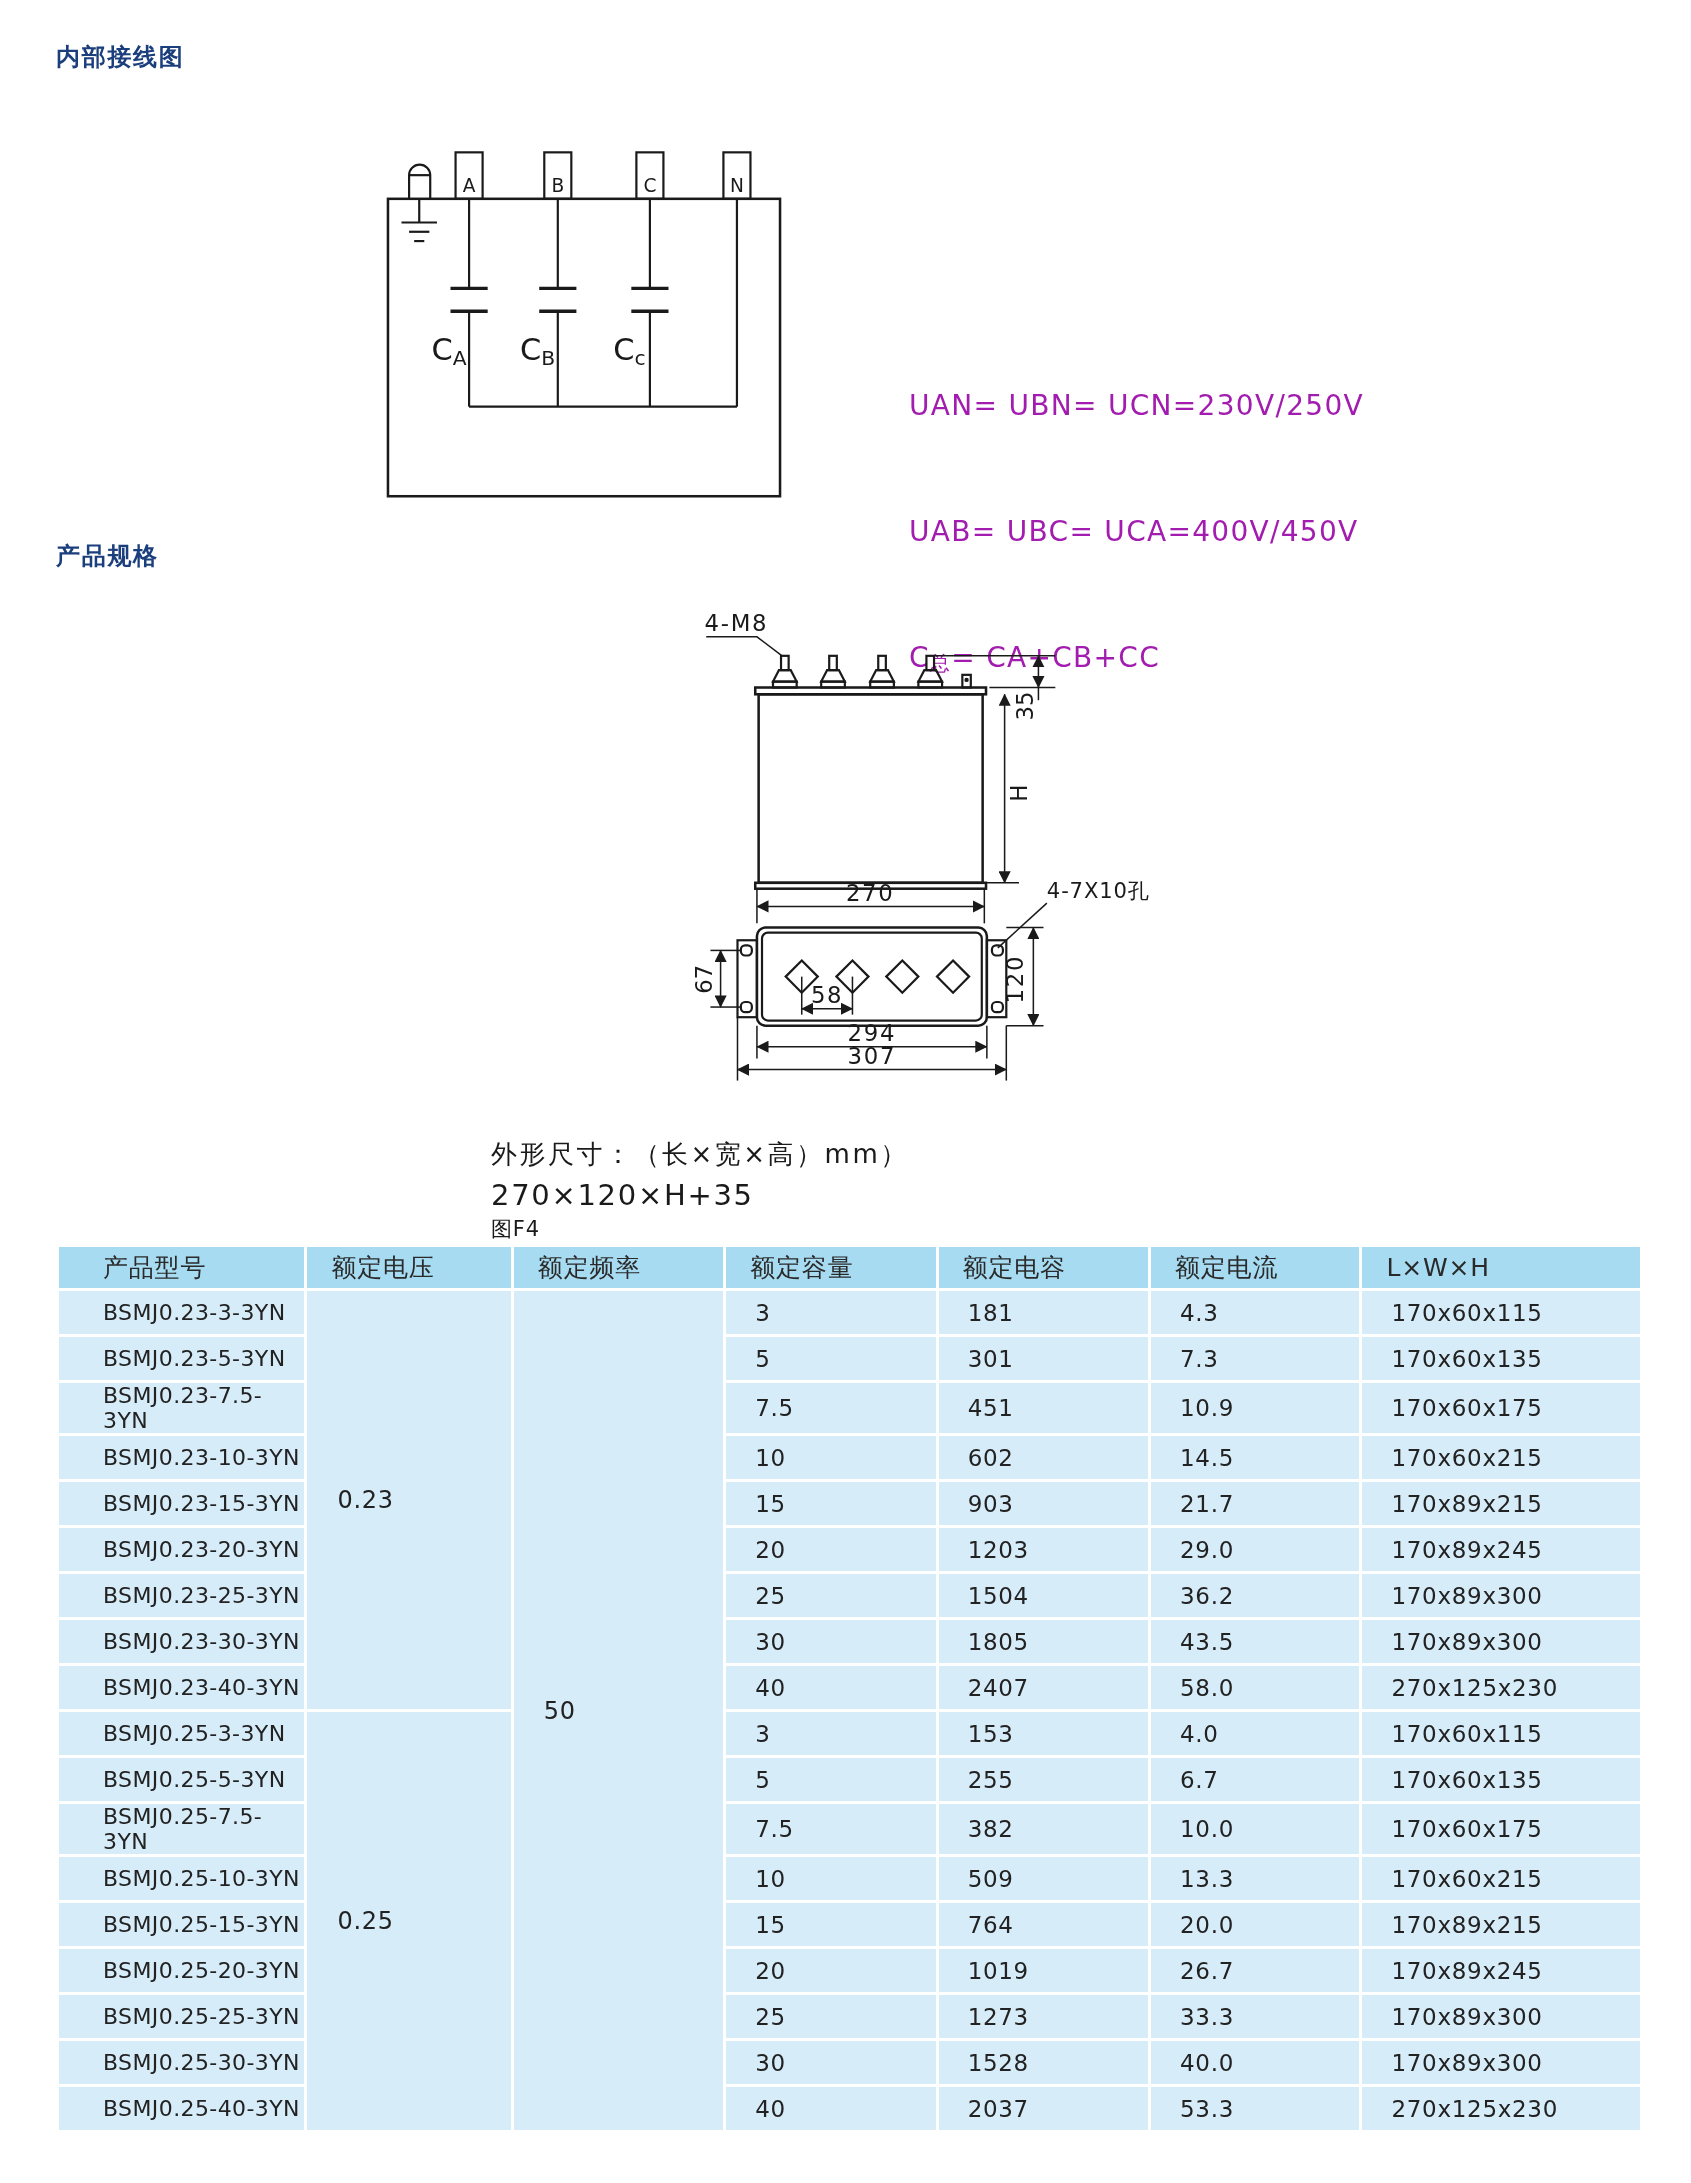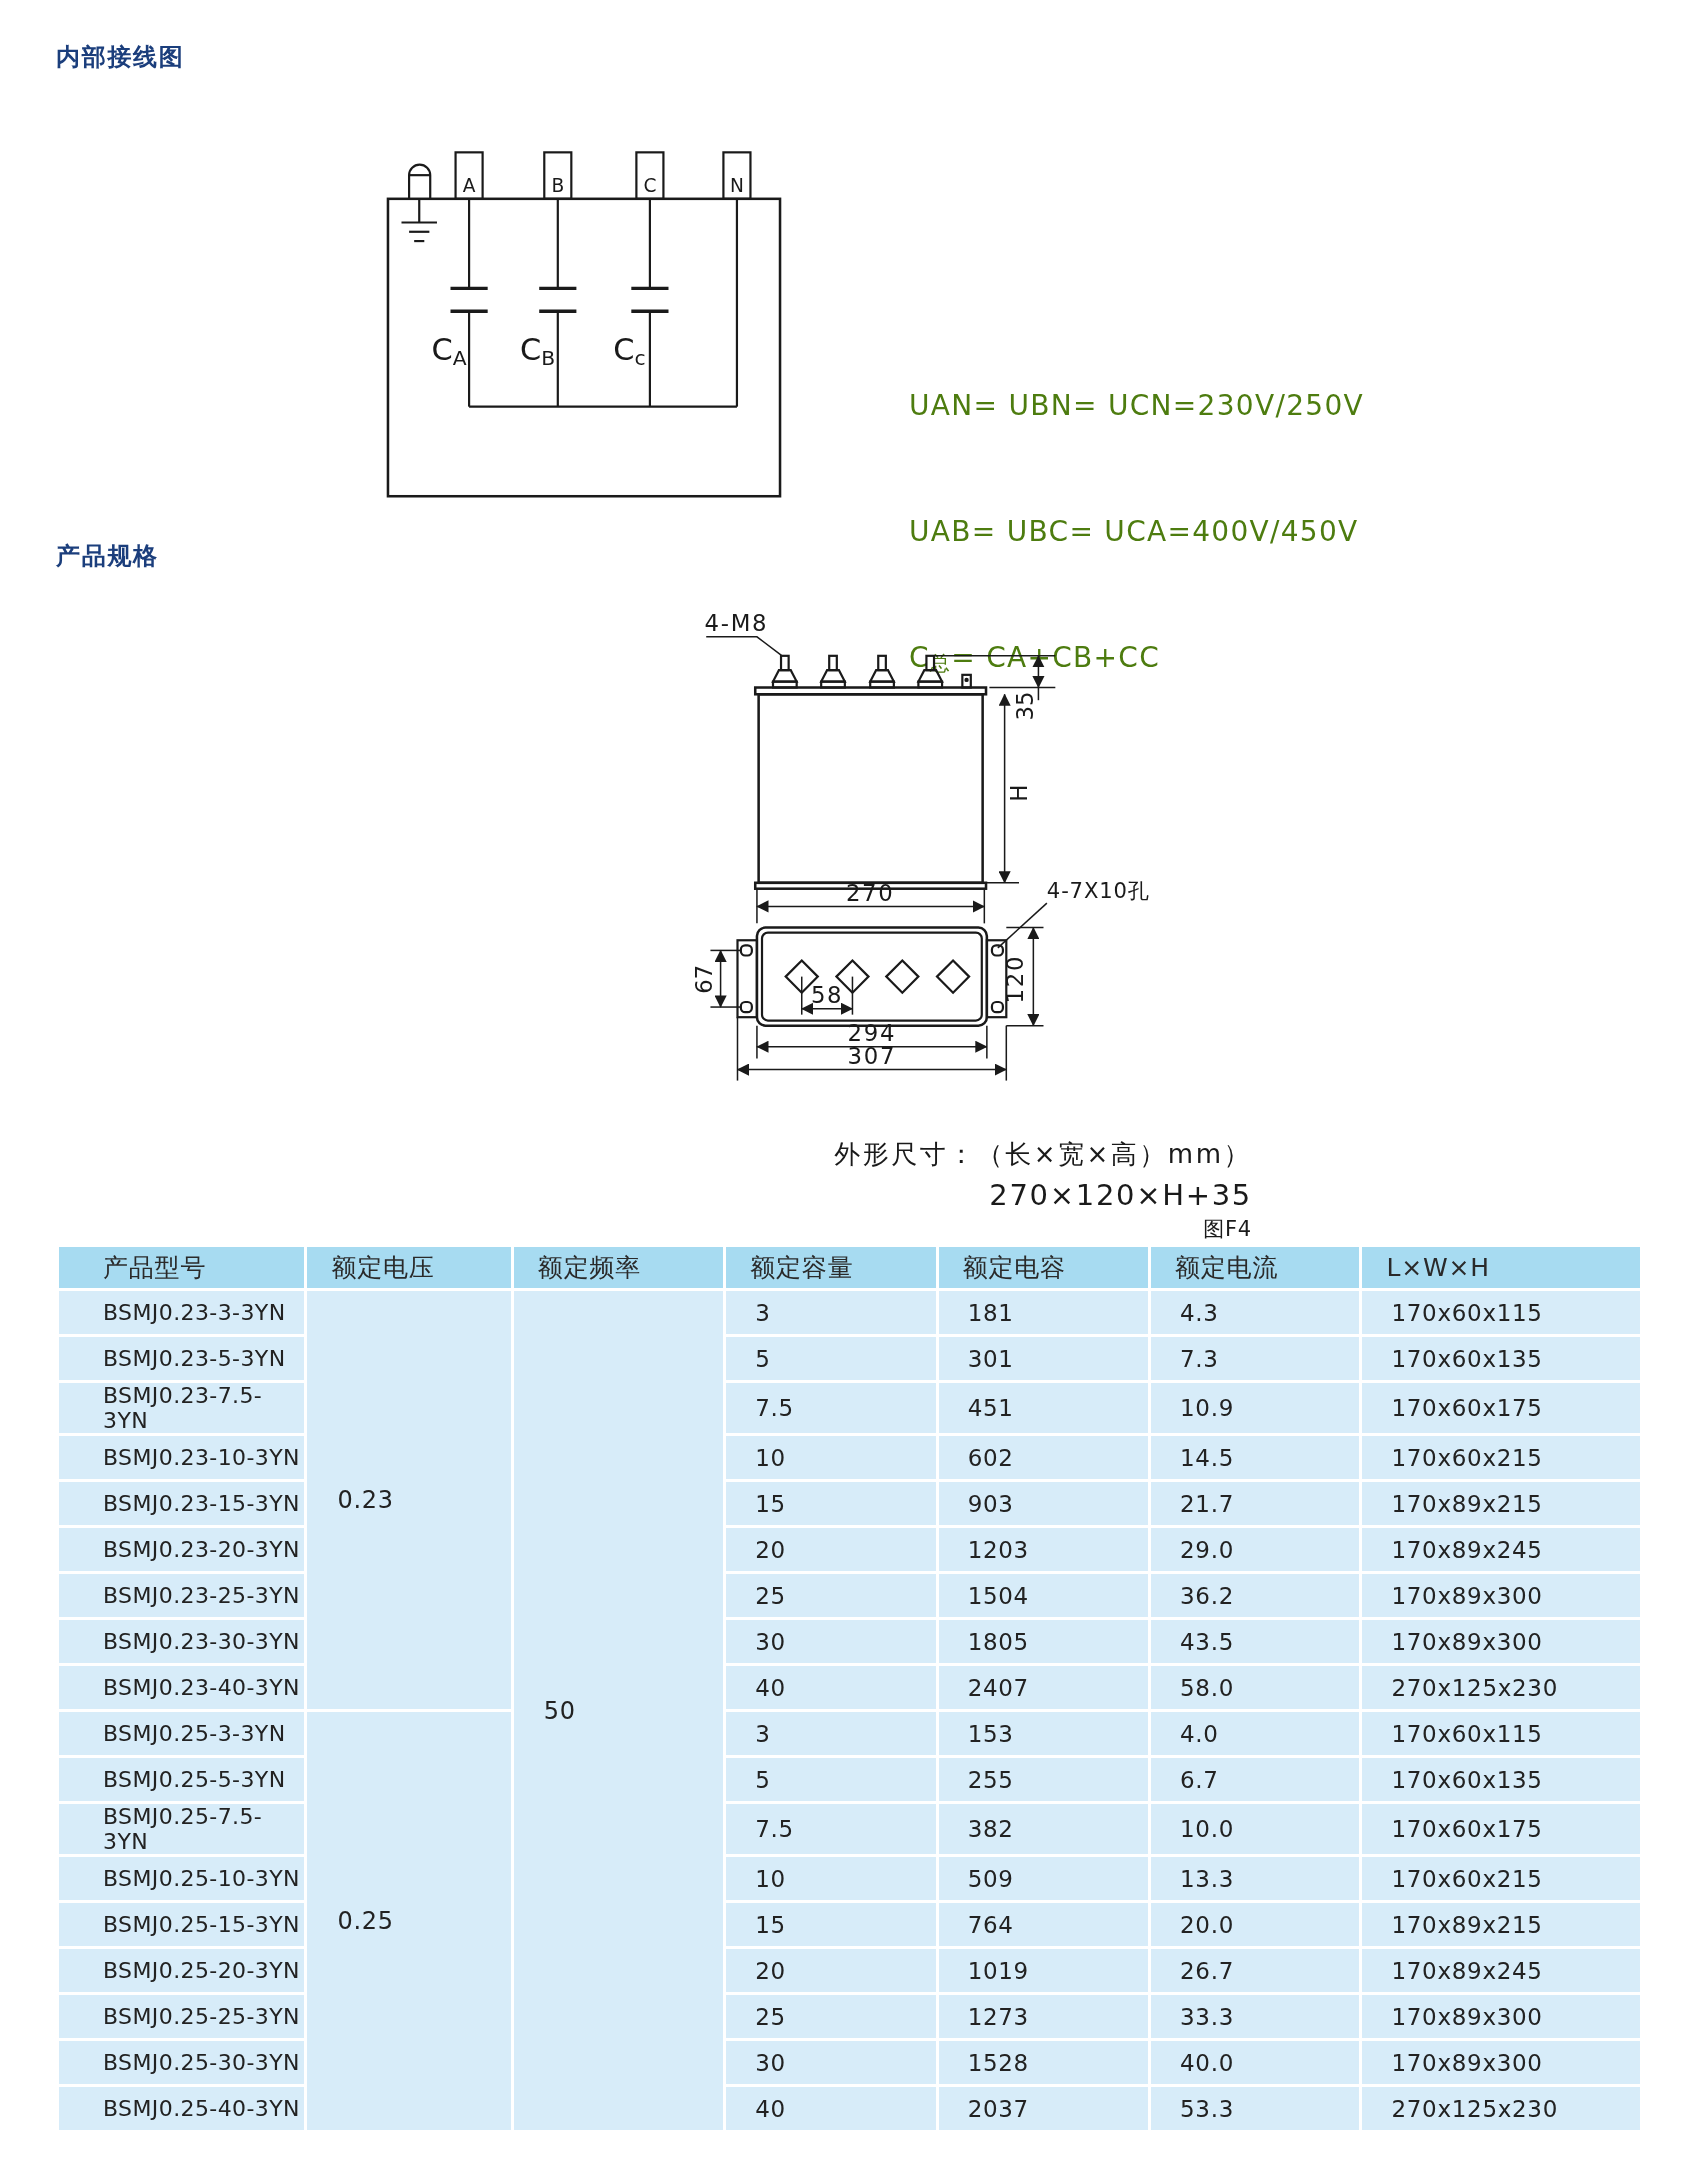--- a/index.html
+++ b/index.html
@@ -1,23 +1,23 @@
 <!DOCTYPE html>
 <html style="--title-color: #1b3e7c; --header-bg: #a7dbf1; --cell-bg: #d7ecf9;font-size:13.5px"><head>
 <meta charset="utf-8">
 <style>
   html,body{margin:0;padding:0;background:#ffffff;}
   body{width:1692px;height:2183px;position:relative;font-family:"DejaVu Sans","Liberation Sans",sans-serif;color:#1a1a1a;}
   .abs{position:absolute;}
   .sec-title{font-size:24px;font-weight:bold;color:var(--title-color,#1b3e7c);letter-spacing:1.7px;}
   #title-wiring{left:56px;top:41px;}
   #title-spec{left:56px;top:540px;}
-  #formulas{left:909px;top:301px;font-size:28px;letter-spacing:1.3px;line-height:42px;color:#4d7c0f;white-space:pre;}
+  #formulas{left:909px;top:301px;font-size:28px;letter-spacing:1.3px;line-height:42px;color:#a21caf;white-space:pre;}
   #formulas .sub{font-size:20px;vertical-align:-3.4px;}
-  #captions{left:491px;top:1137px;width:761px;text-align:right;color:#1a1a1a;}
+  #captions{left:491px;top:1137px;width:761px;text-align:left;color:#1a1a1a;}
   #caption1{font-size:26px;letter-spacing:2.5px;}
   #caption2{font-size:29px;margin-top:6px;letter-spacing:1.7px;}
   #caption3{font-size:21px;margin-top:3.4px;letter-spacing:0.8px;}
   svg{position:absolute;overflow:visible;}
   svg text{font-family:"DejaVu Sans","Liberation Sans",sans-serif;fill:#1a1a1a;}
   .ln{stroke:#1a1a1a;stroke-width:3;fill:none;}
   .ln2{stroke:#1a1a1a;stroke-width:2.6;fill:none;}
   .thick{stroke:#1a1a1a;stroke-width:4;fill:none;}
   .dim{stroke:#1a1a1a;stroke-width:1.8;fill:none;}
   .dtext{font-size:27px;}

